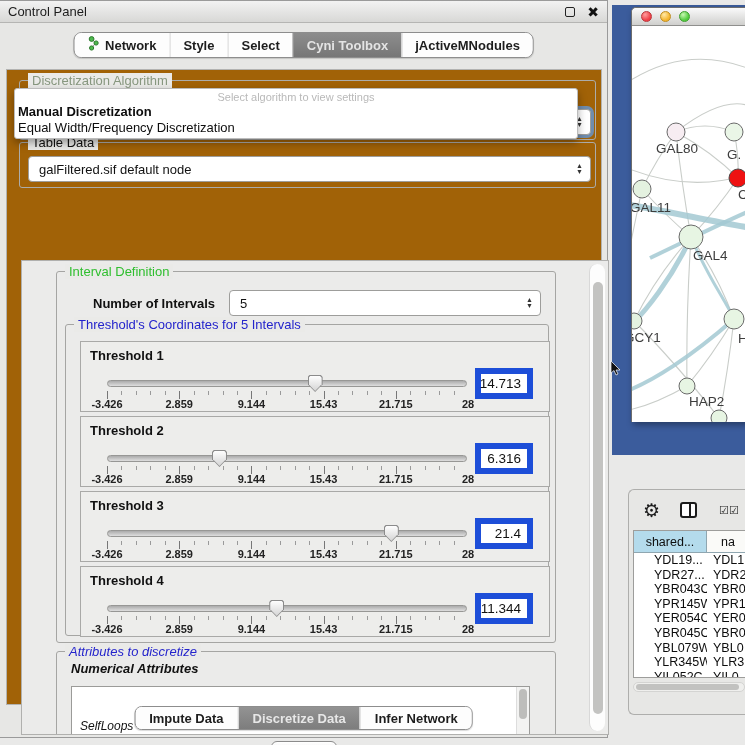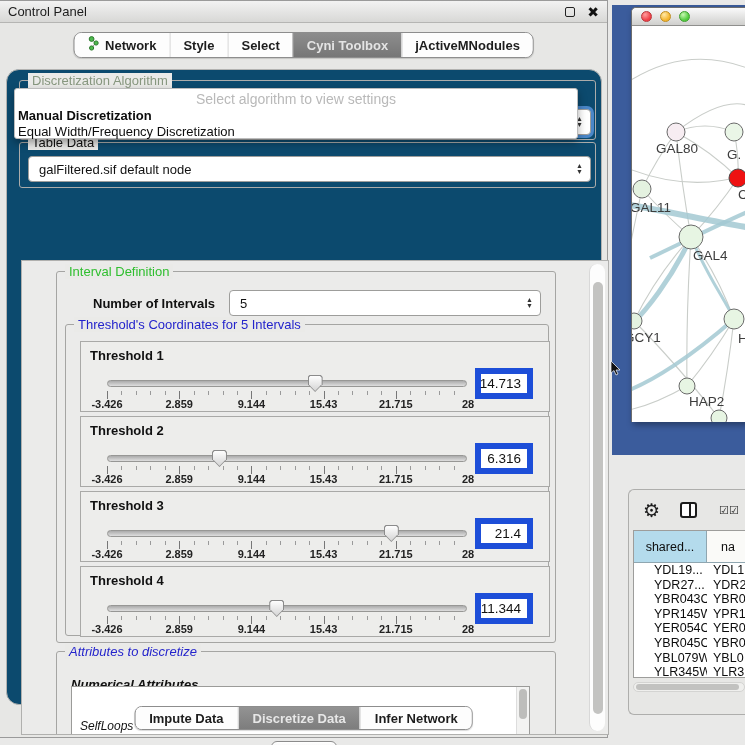--- a/index.html
+++ b/index.html
@@ -20,37 +20,37 @@
   
   .tabbar { position:absolute; top:31px; left:50%; transform:translateX(-50%);
     display:flex; border:1px solid #8d8d8d; border-radius:8px; overflow:hidden;
     background:#fff; height:26px; box-shadow:0 1px 1px rgba(0,0,0,.15); }
   .tab { display:flex; align-items:center; gap:5px; padding:0 13px; font-size:13px;
     font-weight:bold; color:#1d1d1d; background:#fdfdfd; border-left:1px solid #d7d7d7; white-space:nowrap; }
   .tab:first-child { border-left:none; }
   .tab.active { background:linear-gradient(#8d8d8d,#767676); color:#e4e4e4; border-left-color:#6d6d6d; }
 
   .content-panel { position:absolute; left:6px; top:68px; width:596px; height:636px;
-    background:#0c4a6e; border:1px solid #b3b3b1; border-radius:13px; }
+    background:#a16207; border:1px solid #b3b3b1; border-radius:0; }
 
   .group { position:absolute; border:1px solid #acacaa; border-radius:3px; }
   .group-label { position:absolute; top:-8px; left:8px; background:#eaeae8;
     padding:0 4px; font-size:13px; white-space:nowrap; }
   .lbl-green { color:#2fbe2f; } .lbl-blue { color:#2424cc; } .lbl-dim { color:#87977f; }
 
   .combo { position:absolute; background:#fff; border:1px solid #9d9d9b; border-radius:4px;
     height:26px; display:flex; align-items:center; font-size:13px; color:#111; padding-left:10px; }
   .combo .arrows { margin-left:auto; margin-right:7px; display:flex; flex-direction:column;
     line-height:6px; font-size:7px; color:#333; }
   .combo.focusring { box-shadow:0 0 0 3px rgba(95,155,230,.75); }
 
   
   .popup { position:absolute; left:14px; top:87px; width:564px; height:51px; background:#fff;
     border:1px solid #bcbcbc; border-radius:3px; box-shadow:0 4px 9px rgba(0,0,0,.35); z-index:30; }
-  .popup-hint { text-align:center; color:#b9b9b9; font-size:14px; padding-top:2px; }
+  .popup-hint { text-align:center; color:#b9b9b9; font-size:11px; padding-top:2px; }
   .popup-row { font-size:13px; color:#0d0d0d; padding:1px 3px 0 3px; }
   .popup-row.bold { font-weight:bold; }
 
   
   .scroll-panel { position:absolute; left:14px; top:190px; width:588px; height:475px;
     background:#ebebea; border:1px solid #b0b0ae; overflow:hidden; }
   .vscroll { position:absolute; right:3px; top:3px; width:16px; height:467px; background:#fdfdfd;
     border-left:1px solid #d8d8d8; border-radius:8px; }
   .vscroll .thumb { position:absolute; left:2.5px; top:18px; width:10px; height:432px;
     background:#c3c3c1; border-radius:6px; }
@@ -124,21 +124,21 @@
     background:#e7e7e5; border:1px solid #aeaeac; border-right:none; border-radius:6px 0 0 6px; }
   .tp-toolbar { position:absolute; left:0; top:0; right:0; height:40px; display:flex;
     align-items:center; }
   .gear { font-size:19px; color:#1b1b1b; margin-left:14px; }
   .colicon { width:17px; height:16px; border:2px solid #1b1b1b; border-radius:3px; margin-left:20px;
     position:relative; background:#fff; }
   .colicon::after { content:""; position:absolute; left:50%; top:0; bottom:0; width:2px; background:#1b1b1b; }
   .checks { font-size:11px; color:#222; letter-spacing:0px; margin-left:22px; }
   .tp-table { position:absolute; left:4px; top:40px; width:112px; height:148px; background:#fff;
     border:1px solid #9d9d9b; border-right:none; overflow:hidden; }
-  .tp-head { display:flex; height:32px; border-bottom:1px solid #8fa6b0; }
+  .tp-head { display:flex; height:22px; border-bottom:1px solid #8fa6b0; }
   .tp-h1 { width:73px; background:#b4dbec; border-right:1px solid #8fa6b0; font-size:12.5px;
     color:#0e0e0e; display:flex; align-items:center; justify-content:center; }
   .tp-h2 { flex:1; background:#fafaf8; font-size:12.5px; color:#0e0e0e; display:flex;
     align-items:center; justify-content:flex-end; padding-right:10px; overflow:hidden; }
   .tp-row { display:flex; height:14.6px; font-size:12.5px; color:#0d0d0d; }
   .tp-c1 { width:73px; padding-left:20px; overflow:hidden; white-space:nowrap; }
   .tp-c2 { flex:1; padding-left:6px; overflow:hidden; white-space:nowrap; }
   .hscroll { position:absolute; left:4px; top:192px; width:112px; height:10px; background:#efefed;
     border:1px solid #d4d4d2; border-radius:5px; }
   .hscroll .thumb { position:absolute; left:2px; top:1px; height:6px; width:103px;
@@ -277,21 +277,21 @@
                     <span style="left: 100%;">28</span>
                   </div>
                   <div class="t-value">11.344</div>
                 </div>
               </div>
           </div>
         </div>
 
         <div class="group" style="left:34px; top:390px; width:500px; height:92px; border-color:#a5a5a3;font-style:italic;">
           <span class="group-label lbl-blue">Attributes to discretize</span>
-          <span style="position:absolute; left:14px; top:9px; font-size:13px; font-weight:bold; color:#111;margin-top:16px;">Numerical Attributes</span>
+          <span style="position:absolute; left:14px; top:9px; font-size:13px; font-weight:bold; color:#111;">Numerical Attributes</span>
           <div class="attr-list" id="attr-list">
             <div class="attr-scroll">
               <div class="thumb"></div>
             </div>
           <div class="attr-item">SelfLoops</div>
               <div class="attr-item">TopologicalCoefficient</div>
               <div class="attr-item">BetweennessCentrality</div>
             </div>
         </div>
 

